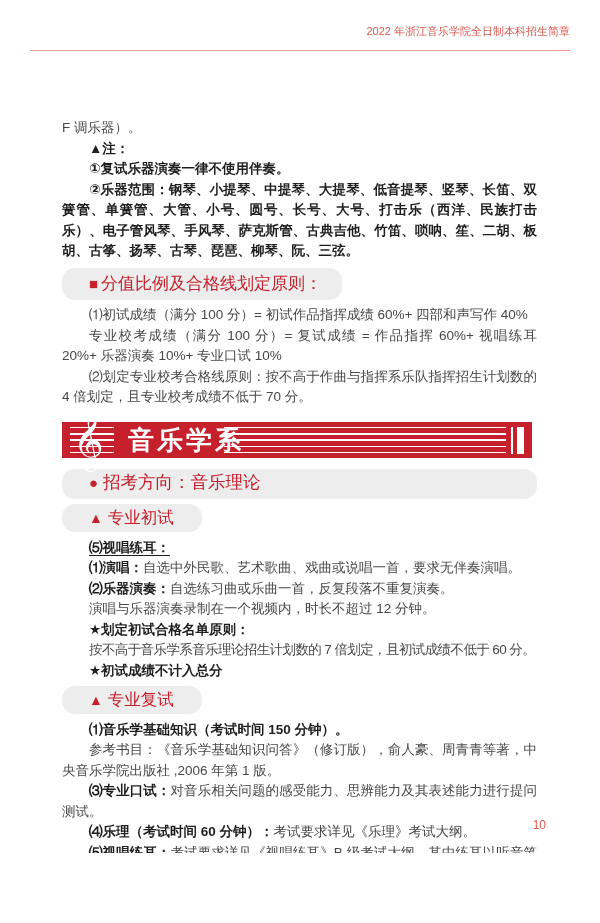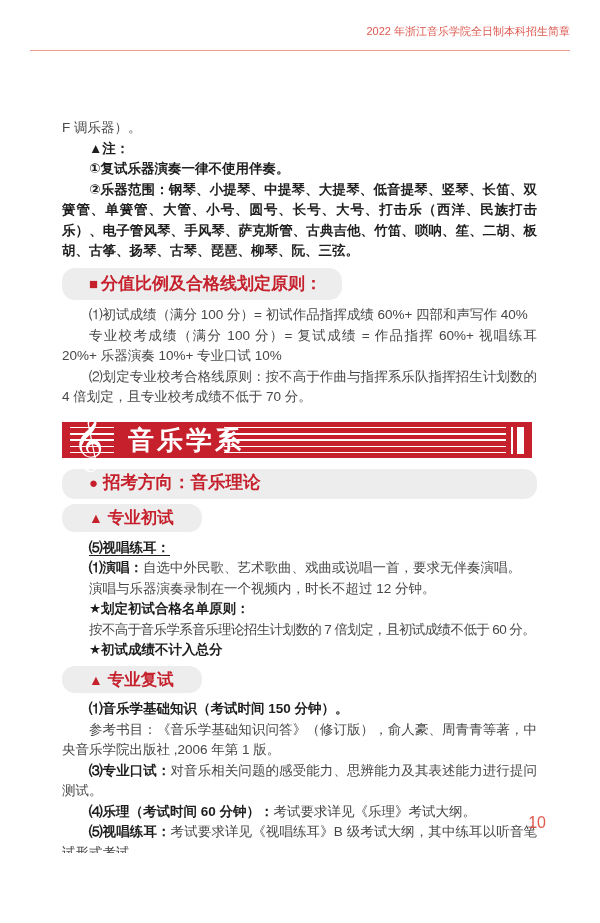--- a/index.html
+++ b/index.html
@@ -10,21 +10,21 @@
   .rule{position:absolute;top:50px;left:30px;right:30px;border-top:1px solid #ec9e95;height:0;}
   .content{position:absolute;top:70px;left:62px;width:475px;
            font-size:13.5px;line-height:20.5px;color:#474747;text-align:justify;margin-top:48px;}
   .content p{margin:0;}
   .ind{text-indent:2em;}
   .b{font-weight:bold;color:#1e1e1e;}
   .content b{color:#1e1e1e;}
   .squeeze{letter-spacing:-0.6px;}
   .ul{text-decoration:underline;text-underline-offset:3px;}
 
-  .graybar{background:#ededed;color:#c5202c;font-weight:bold;border-radius:13px;}
+  .graybar{background:#ededed;color:#c5202c;font-weight:normal;border-radius:13px;}
   .score-bar{width:-moz-fit-content;width:fit-content;font-size:17px;line-height:1.45;
              padding:4px 20px 4px 27px;margin:6px 0 5px;}
   .dir-bar{font-size:17.5px;line-height:1.4;padding:1px 10px 5px 27px;margin:11px 0 5px;}
   .sub-bar{width:-moz-fit-content;width:fit-content;font-size:16.5px;line-height:1.3;
            padding:3px 28px 3px 27px;margin:5px 0 6px;}
   .bullet-sq{font-size:15px;margin-right:3px;}
   .bullet-circle{font-size:15px;margin-right:5px;}
   .bullet-tri{font-size:14px;margin-right:5px;}
 
   .banner{position:relative;height:36px;width:470px;background:#c5202c;margin:14px 0 9px;}
@@ -32,21 +32,21 @@
          background:repeating-linear-gradient(to bottom,#ffffff 0 1.5px,transparent 1.5px 6.2px);}
   .staff-left{left:8px;width:44px;}
   .staff-right{left:162px;right:26px;}
   .clef{position:absolute;left:11px;top:-9px;z-index:2;color:#ffffff;
         font-size:52px;line-height:52px;font-family:"DejaVu Sans",sans-serif;}
   .banner-title{position:absolute;left:66px;top:50%;transform:translateY(-50%);
                 color:#ffffff;font-size:26px;font-weight:bold;letter-spacing:3px;white-space:nowrap;}
   .bar-thin{position:absolute;right:19px;top:5px;width:2px;height:27px;background:#ffffff;}
   .bar-thick{position:absolute;right:8px;top:5px;width:7px;height:27px;background:#ffffff;}
 
-  .pagenum{position:absolute;right:54px;bottom:21px;color:#e0584e;font-size:16px;}
+  .pagenum{position:absolute;right:54px;bottom:21px;color:#e0584e;font-size:12px;}
 </style>
 </head>
 <body>
 
 <div class="page">
 
   <div class="header">2022 年浙江音乐学院全日制本科招生简章</div>
   <div class="rule"></div>
 
   <div class="content">
@@ -76,20 +76,21 @@
     <div class="graybar dir-bar">
       <span class="bullet-circle">●</span><span>招考方向：音乐理论</span>
     </div>
 
     <div class="graybar sub-bar">
       <span class="bullet-tri">▲</span><span>专业初试</span>
     </div>
 
     <p class="b ind"><span class="ul">⑸视唱练耳：</span></p>
     <p class="ind"><b>⑴演唱：</b><span>自选中外民歌、艺术歌曲、戏曲或说唱一首，要求无伴奏演唱。</span></p>
+    <p class="ind"><b>⑵乐器演奏：</b><span>自选练习曲或乐曲一首，反复段落不重复演奏。</span></p>
     <p class="ind">演唱与乐器演奏录制在一个视频内，时长不超过 12 分钟。</p>
     <p class="b ind">★划定初试合格名单原则：</p>
     <p class="ind squeeze">按不高于音乐学系音乐理论招生计划数的 7 倍划定，且初试成绩不低于 60 分。</p>
     <p class="b ind">★初试成绩不计入总分</p>
 
     <div class="graybar sub-bar">
       <span class="bullet-tri">▲</span><span>专业复试</span>
     </div>
 
     <p class="b ind">⑴音乐学基础知识（考试时间 150 分钟）。</p>

